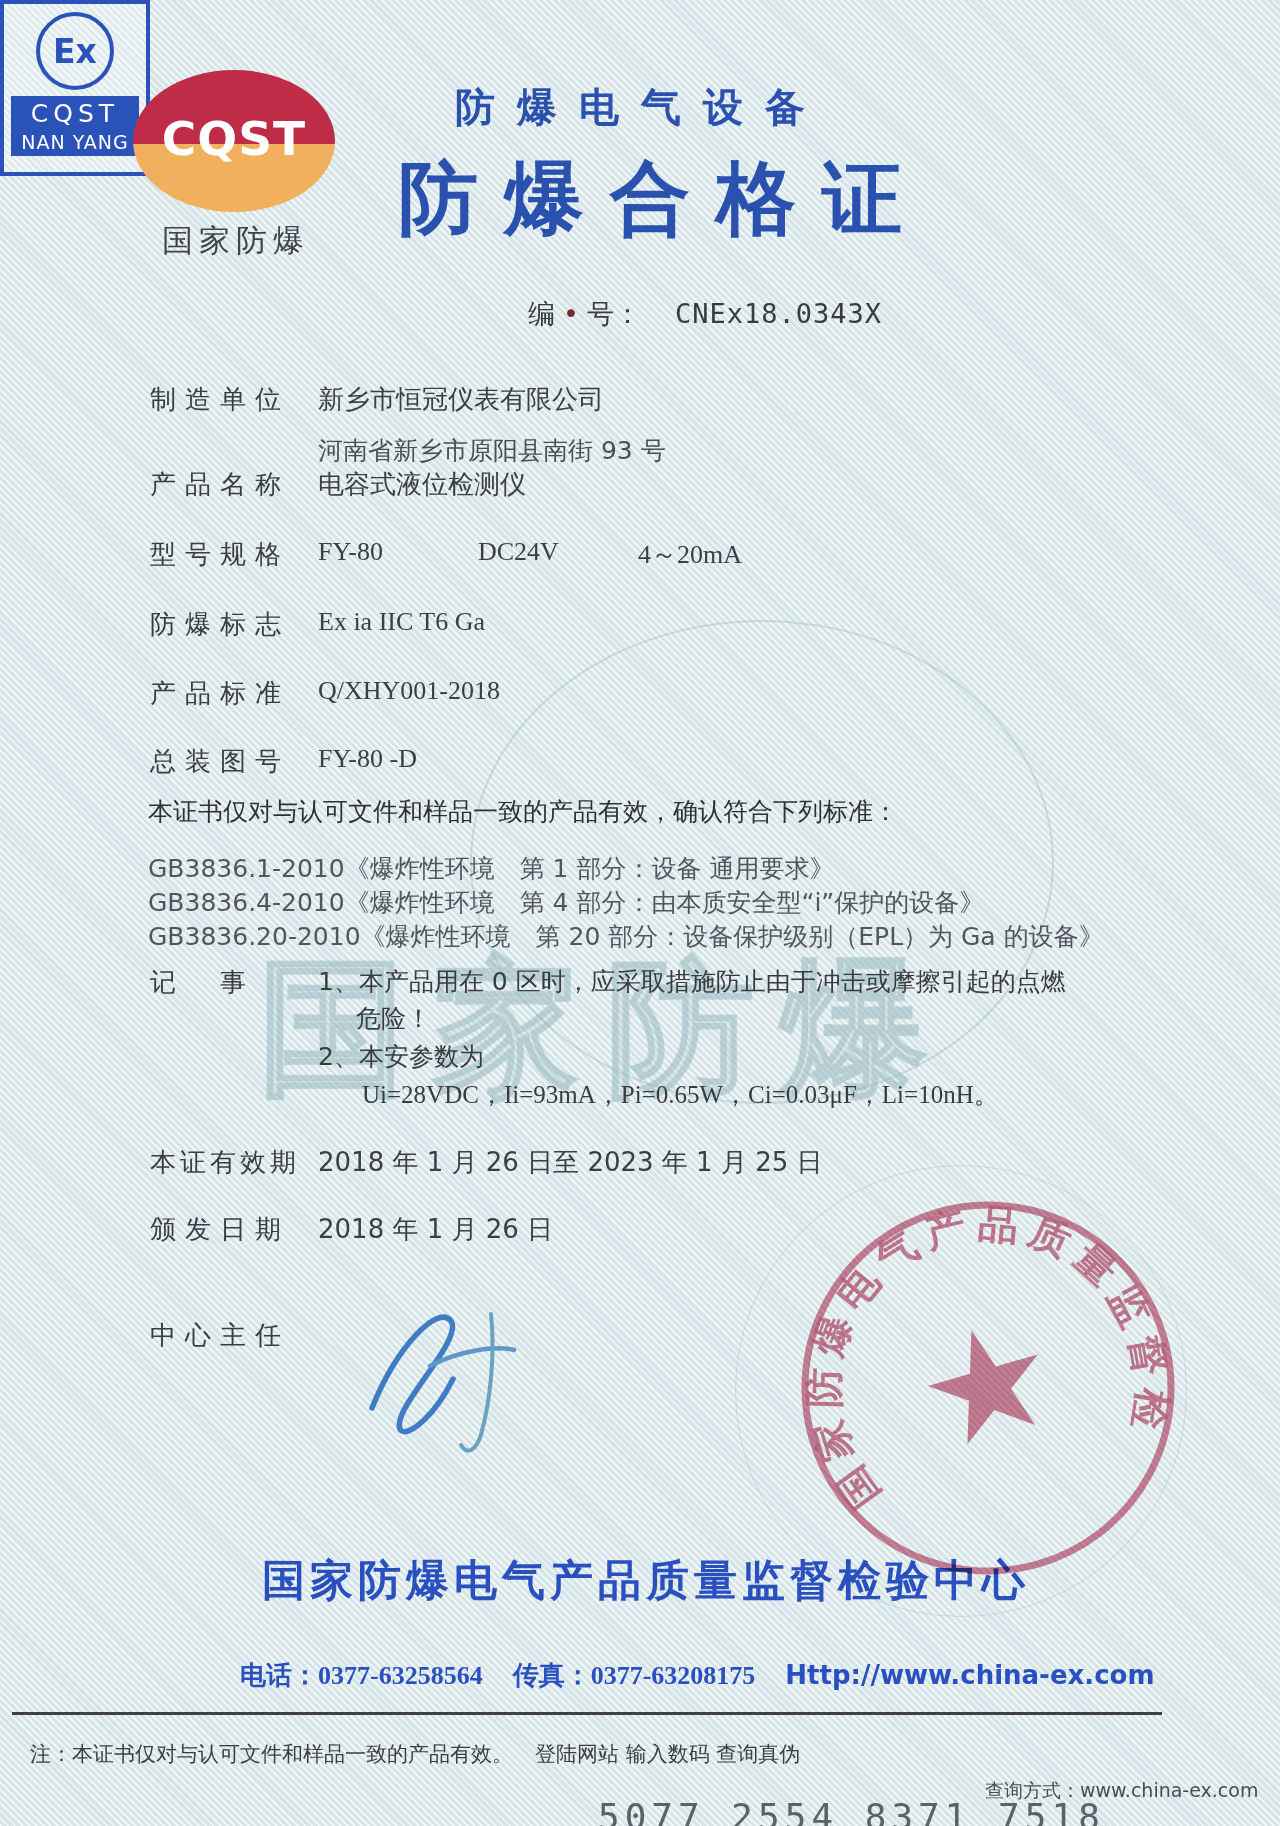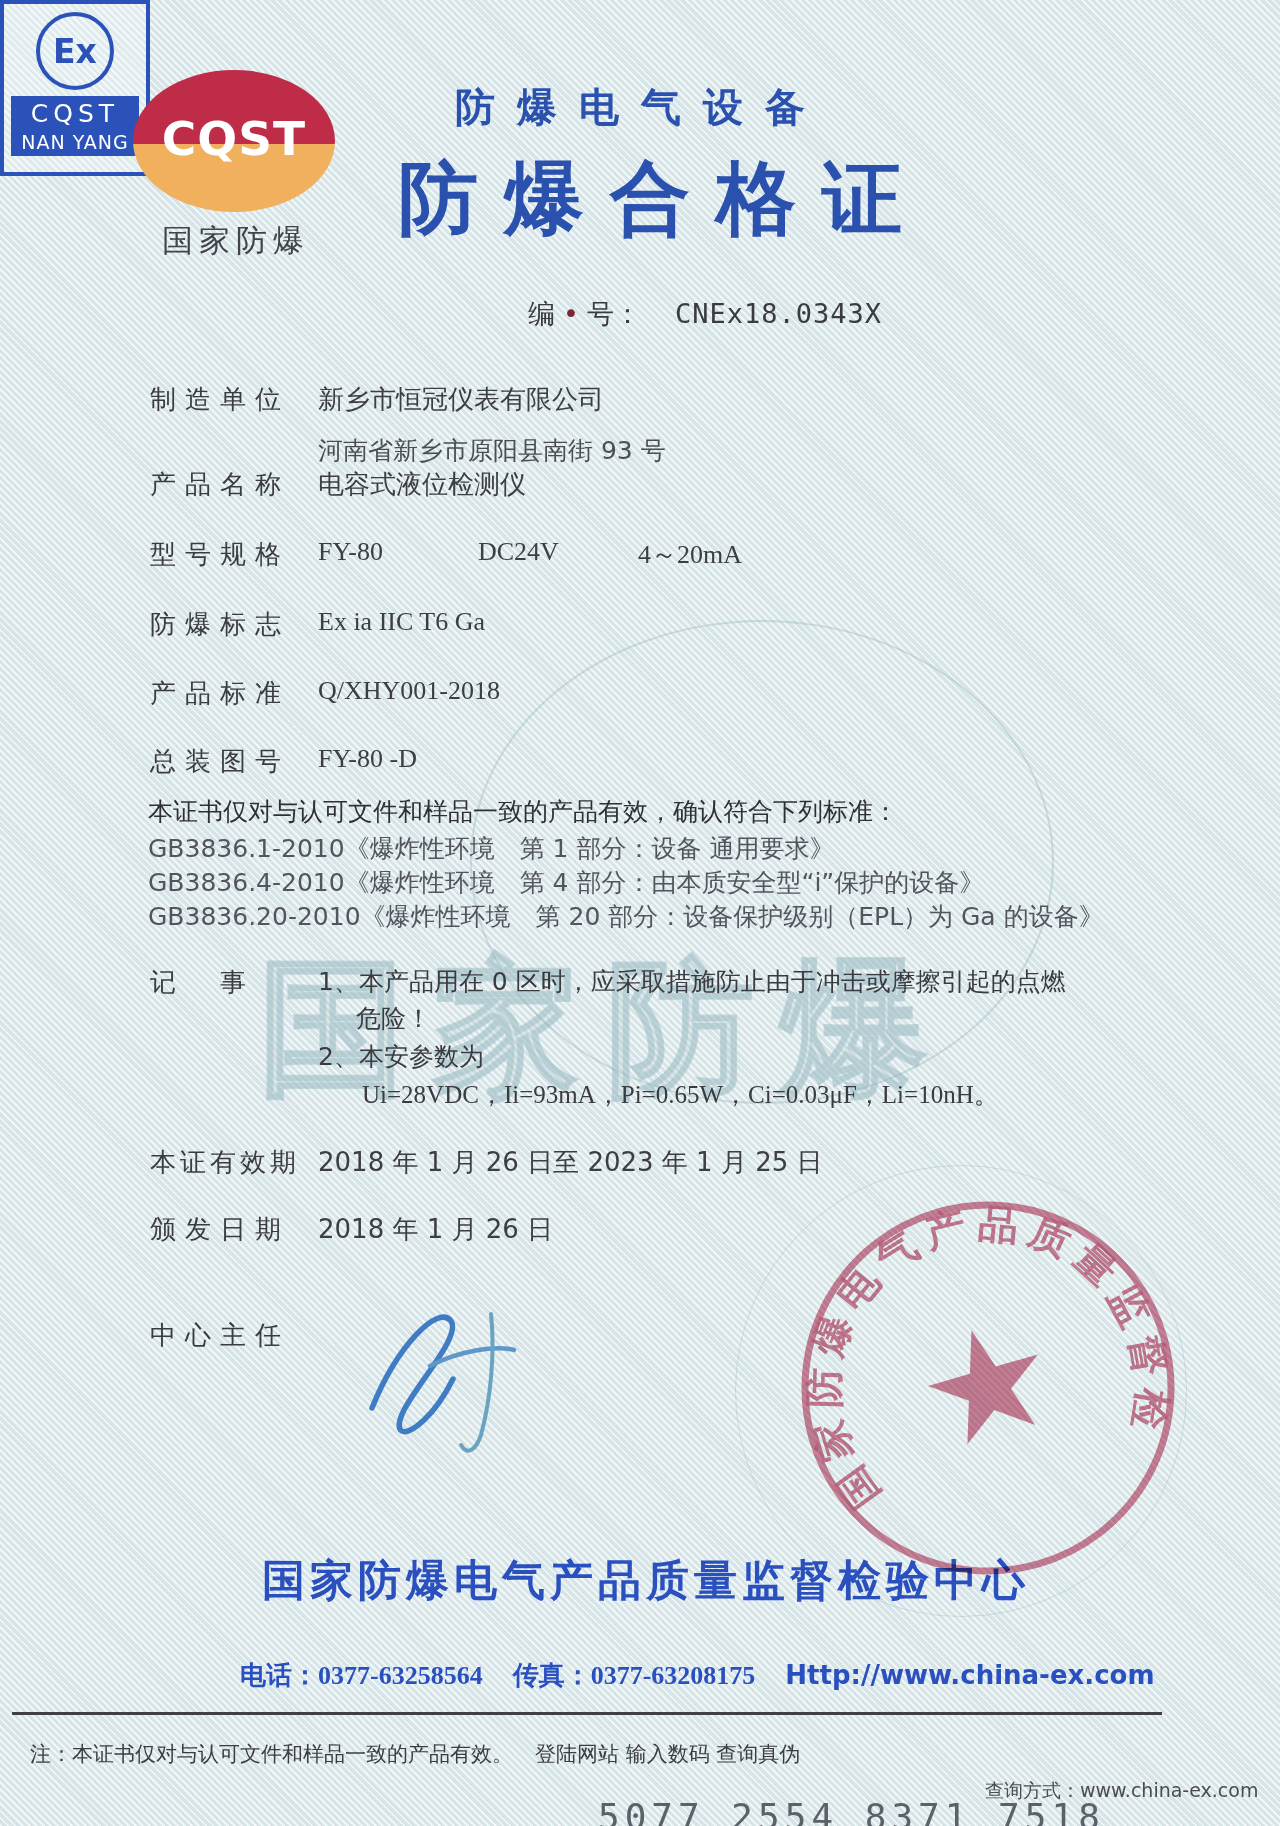--- a/index.html
+++ b/index.html
@@ -31,21 +31,21 @@
   .certno .dot{color:#7b2733;margin:0 8px;}
   .certno .num{font-family:"DejaVu Sans Mono","DejaVu Sans",monospace;margin-left:34px;letter-spacing:1px;}
   
   .lbl{font-size:26px;letter-spacing:9px;color:#3b3c42;}
   .val{font-size:26px;color:#3d3e44;}
   .mono{font-family:Liberation Serif, serif;}
   .z1{z-index:1;}
   
   .std{font-size:25px;z-index:1;}
   .std-intro{color:#2f3036;font-weight:500;}
-  .gb{color:#53555e;}
+  .gb{color:#53555e;margin-top:20px;}
   
   .badge{left:100px;top:1545px;width:142px;height:168px;border:4px solid #2b52b8;background:rgba(255,255,255,.25);
     display:flex;flex-direction:column;align-items:center;z-index:1;}
   .badge-circle{margin-top:8px;width:70px;height:70px;border:4px solid #2b52b8;border-radius:50%;
     display:flex;align-items:center;justify-content:center;background:transparent;}
   .badge-ex{font-size:33px;font-weight:bold;color:#2b52b8;}
   .badge-blue{margin-top:6px;width:128px;flex:1;background:#2b52b8;color:#fff;text-align:center;
     display:flex;flex-direction:column;justify-content:center;margin-bottom:16px;}
   .badge-cqst{font-size:25px;letter-spacing:5px;}
   .badge-city{font-size:19px;letter-spacing:1px;margin-top:3px;}

